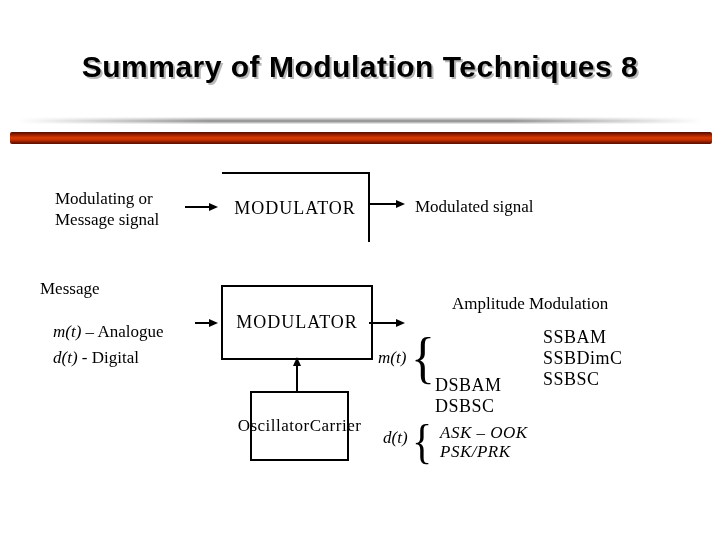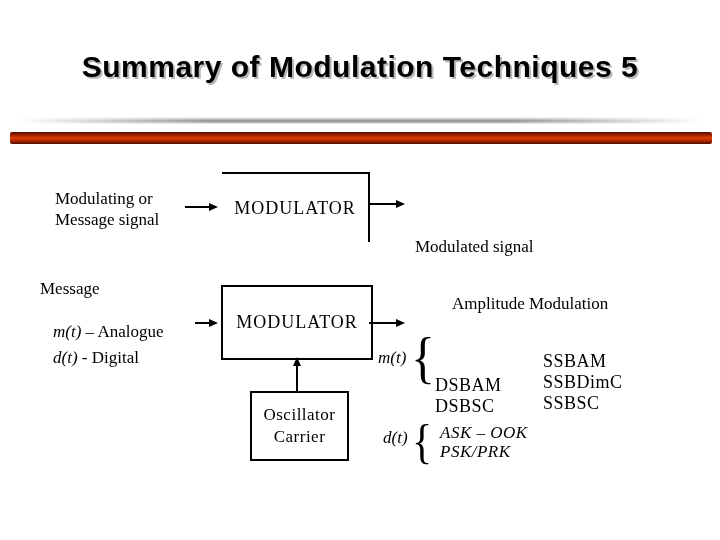--- a/index.html
+++ b/index.html
@@ -55,38 +55,38 @@
   .brace-lg { font-size:50px; line-height:56px; }
   .brace-sm { font-size:42px; line-height:46px; }
   .col { position:absolute; font-size:18px; line-height:21px; letter-spacing:0.5px; }
   .list-sm { position:absolute; font-size:17px; line-height:19px; letter-spacing:0.5px;font-style:italic; }
 </style>
 </head>
 <body>
 
 <div class="slide">
 
-  <div class="title">Summary of Modulation Techniques 5</div>
+  <div class="title">Summary of Modulation Techniques 8</div>
   <div class="gray-line"></div>
   <div class="red-bar"></div>
 
   <div class="txt ctr" style="left:55px; top:188px; width:130px;">
     <div>Modulating or</div>
     <div>Message signal</div>
   </div>
 
   <div class="h-arrow" style="left:185px; top:206px; width:24px;"></div>
 
   <div class="box box-partial" style="left:222px; top:172px; width:146px; height:68px;">
     <span>MODULATOR</span>
   </div>
 
   <div class="h-arrow" style="left:368px; top:203px; width:28px;"></div>
 
-  <div class="txt" style="left:415px; top:196px;margin-top:40px;">Modulated signal</div>
+  <div class="txt" style="left:415px; top:196px;">Modulated signal</div>
 
   <div class="txt ctr" style="left:40px; top:278px; width:125px;">Message</div>
 
   <div class="txt" style="left:53px; top:321px;">
     <span class="it">m(t)</span><span> – Analogue</span>
   </div>
   <div class="txt" style="left:53px; top:347px;">
     <span class="it">d(t)</span><span> - Digital</span>
   </div>
 
@@ -99,28 +99,28 @@
   <div class="h-arrow" style="left:369px; top:322px; width:27px;"></div>
 
   <div class="txt" style="left:407px; top:293px;margin-left:45px;">Amplitude Modulation</div>
 
   <div class="txt it" style="left:378px; top:347px;">m(t)</div>
   <div class="brace brace-lg" style="left:411px; top:329px;">{</div>
   <div class="col" style="left:435px; top:327px;margin-top:48px;">
     <div>DSBAM</div>
     <div>DSBSC</div>
   </div>
-  <div class="col" style="left:543px; top:327px;margin-top:24px;">
+  <div class="col" style="left:543px; top:327px;">
     <div>SSBAM</div>
     <div>SSBDimC</div>
     <div>SSBSC</div>
   </div>
 
   <div class="v-arrow" style="left:296px; top:366px; height:25px;"></div>
-  <div class="box box-full" style="left:250px; top:391px; width:95px; height:66px; font-size:17px; letter-spacing:0.5px; flex-direction:column; line-height:22px;">
+  <div class="box box-full" style="left:250px; top:391px; width:95px; height:66px; font-size:17px; letter-spacing:0.5px; line-height:22px;">
     <div>Oscillator</div>
     <div>Carrier</div>
   </div>
 
   <div class="txt it" style="left:383px; top:427px;">d(t)</div>
   <div class="brace brace-sm" style="left:412px; top:419px;">{</div>
   <div class="list-sm" style="left:440px; top:423px;">
     <div>ASK – OOK</div>
     <div>PSK/PRK</div>
   </div>

